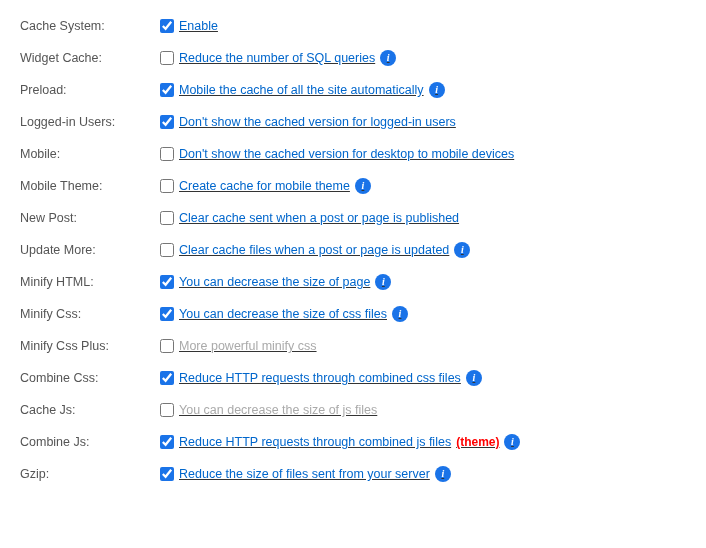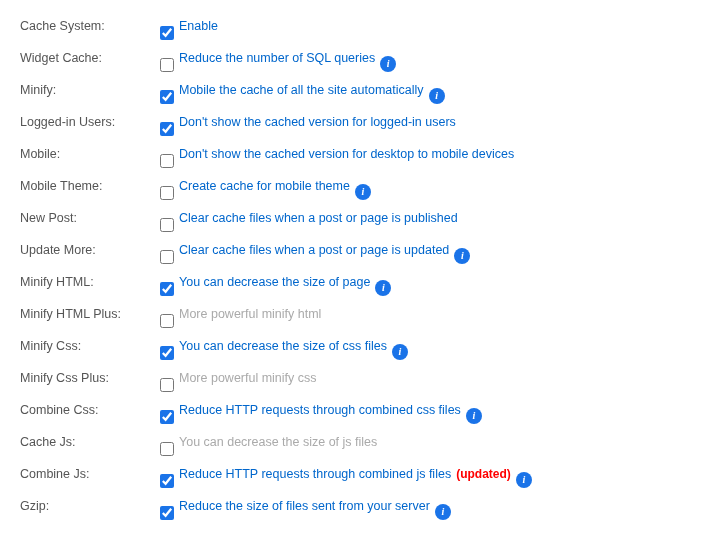--- a/index.html
+++ b/index.html
@@ -25,23 +25,24 @@
       white-space: nowrap;
       vertical-align: middle;
       width: 140px;
     }
     .control-cell {
       vertical-align: middle;
       padding: 2px 0;
     }
     .control-cell label {
       display: flex;
-      align-items: flex-end;
+      align-items: center;
       gap: 5px;
       cursor: pointer;
+      text-decoration: underline;
     }
     .control-cell input[type="checkbox"] {
       width: 14px;
       height: 14px;
       accent-color: #1a73e8;
       cursor: pointer;
       flex-shrink: 0;
     }
     .desc-text {
       color: #0066cc;
@@ -95,21 +96,21 @@
         <td class="label-cell">Widget Cache:</td>
         <td class="control-cell">
           <label>
             <input type="checkbox" style="">
             <span class="desc-text">Reduce the number of SQL queries</span> 
             <span class="info-icon">i</span>
           </label>
         </td>
       </tr>
       <tr>
-        <td class="label-cell">Minify:</td>
+        <td class="label-cell">Preload:</td>
         <td class="control-cell">
           <label>
             <input type="checkbox" checked="" style="">
             <span class="desc-text">Mobile the cache of all the site automatically</span> 
             <span class="info-icon">i</span>
           </label>
         </td>
       </tr>
       <tr>
         <td class="label-cell">Logged-in Users:</td>
@@ -137,21 +138,21 @@
             <span class="desc-text">Create cache for mobile theme</span> 
             <span class="info-icon">i</span>
           </label>
         </td>
       </tr>
       <tr>
         <td class="label-cell">New Post:</td>
         <td class="control-cell">
           <label>
             <input type="checkbox" style="">
-            <span class="desc-text">Clear cache files when a post or page is published</span>
+            <span class="desc-text">Clear cache sent when a post or page is published</span>
           </label>
         </td>
       </tr>
       <tr>
         <td class="label-cell">Update More:</td>
         <td class="control-cell">
           <label>
             <input type="checkbox" style="">
             <span class="desc-text">Clear cache files when a post or page is updated</span> 
             <span class="info-icon">i</span>
@@ -162,29 +163,20 @@
         <td class="label-cell">Minify HTML:</td>
         <td class="control-cell">
           <label>
             <input type="checkbox" checked="" style="">
             <span class="desc-text">You can decrease the size of page</span> 
             <span class="info-icon">i</span>
           </label>
         </td>
       </tr>
       <tr>
-        <td class="label-cell">Minify HTML Plus:</td>
-        <td class="control-cell">
-          <label>
-            <input type="checkbox" style="">
-            <span class="desc-text disabled">More powerful minify html</span>
-          </label>
-        </td>
-      </tr>
-      <tr>
         <td class="label-cell">Minify Css:</td>
         <td class="control-cell">
           <label>
             <input type="checkbox" checked="" style="">
             <span class="desc-text">You can decrease the size of css files</span> 
             <span class="info-icon">i</span>
           </label>
         </td>
       </tr>
       <tr>
@@ -214,21 +206,21 @@
             <span class="desc-text disabled">You can decrease the size of js files</span>
           </label>
         </td>
       </tr>
       <tr>
         <td class="label-cell">Combine Js:</td>
         <td class="control-cell">
           <label>
             <input type="checkbox" checked="" style="">
             <span class="desc-text">Reduce HTTP requests through combined js files</span> 
-            <span class="tag-header">(updated)</span> 
+            <span class="tag-header">(theme)</span> 
             <span class="info-icon">i</span>
           </label>
         </td>
       </tr>
       <tr>
         <td class="label-cell">Gzip:</td>
         <td class="control-cell">
           <label>
             <input type="checkbox" checked="" style="">
             <span class="desc-text">Reduce the size of files sent from your server</span> 

